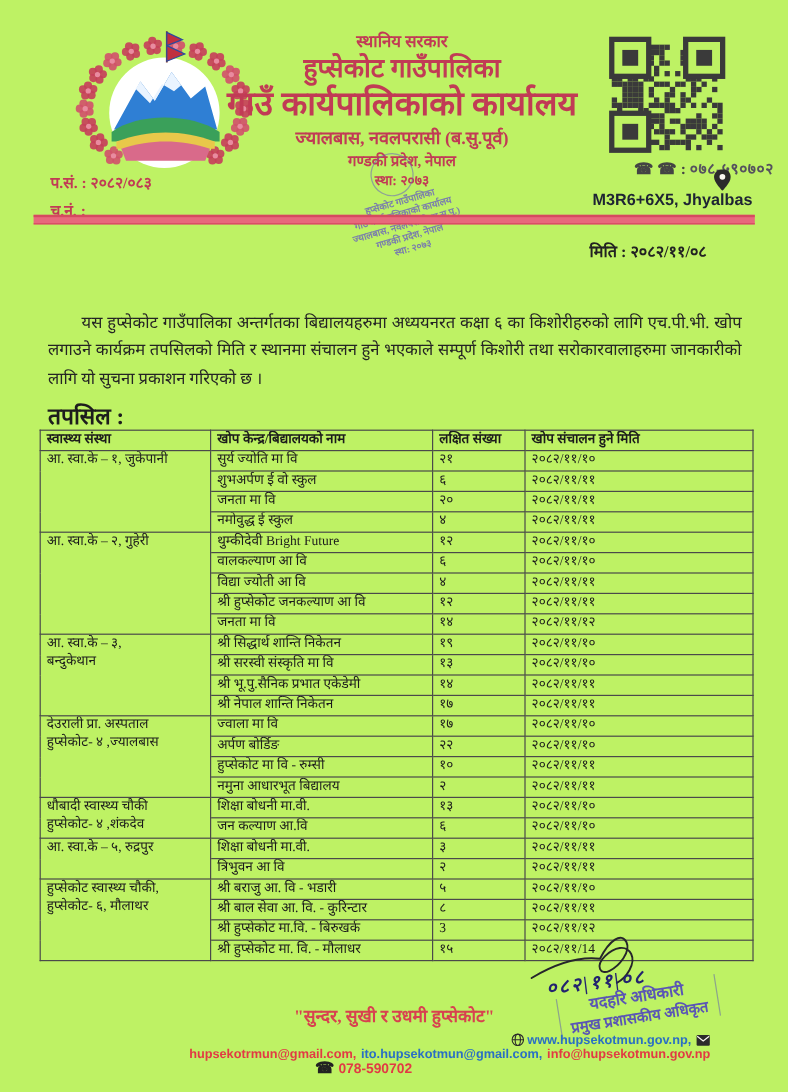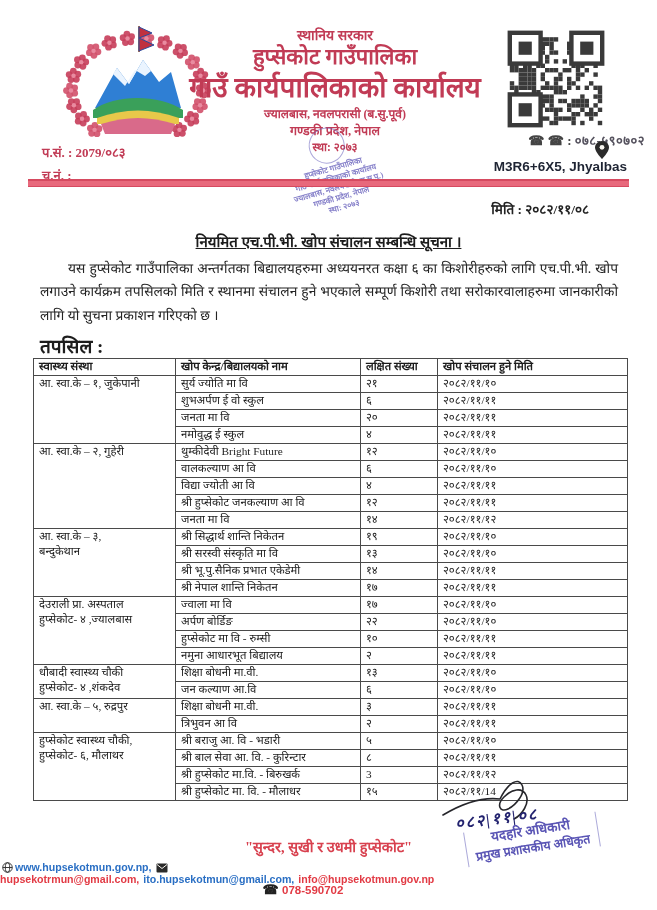--- a/index.html
+++ b/index.html
@@ -1,25 +1,25 @@
 <!DOCTYPE html>
 <html><head>
 <meta charset="utf-8">
 <style>
   html,body{margin:0;padding:0;background:#888;}
   .page{position:relative;width:657px;height:910px;margin:0 auto;
-        background:#ffffff;overflow:hidden;
+        background:#bef264;overflow:hidden;
         font-family:"Liberation Serif","DejaVu Serif",serif;color:#1d1d1d;}
   .abs{position:absolute;}
   
   .hdr-center{left:170px;top:28px;width:330px;text-align:center;color:#c13b55;line-height:1.1;}
   .hdr-gov{font-size:14px;font-weight:bold;}
   .hdr-mun{font-size:22px;font-weight:bold;margin-top:2px;}
   .hdr-office{font-size:28px;font-weight:bold;margin-top:3px;white-space:nowrap;}
-  .hdr-addr{font-size:12px;font-weight:bold;margin-top:5px;}
+  .hdr-addr{font-size:15px;font-weight:bold;margin-top:5px;}
   .hdr-prov{font-size:12.5px;font-weight:bold;margin-top:3px;}
   .hdr-est{font-size:11.5px;font-weight:bold;margin-top:3px;}
   .phone-top{right:12px;top:131px;font-size:13px;font-weight:bold;color:#444;}
   .phone-top .num{color:#55525e;letter-spacing:.5px;}
   .ref-block{left:42px;top:142px;font-size:13px;font-weight:bold;color:#c13b55;line-height:1.75;}
   .loc-pin{right:48px;top:141px;}
   .plus-code{right:30px;top:159px;font-size:13.5px;font-weight:bold;color:#1e2433;
              font-family:"Liberation Sans",sans-serif;}
   .red-line{left:28px;top:179px;width:601px;height:5px;background:#e8697c;
             border-top:2px solid #d64a60;border-bottom:1px solid #d64a60;}
@@ -48,21 +48,21 @@
   .hand-date{left:455px;top:807px;font-size:16px;font-weight:bold;color:#23236f;
              transform:rotate(-7deg);letter-spacing:2px;font-style:italic;}
   .off-stamp{left:465px;top:822px;transform:rotate(-9deg);color:#5a55b5;text-align:center;
              line-height:1.35;border-left:1px solid rgba(90,85,181,.5);
              border-right:1px solid rgba(90,85,181,.5);padding:0 8px;}
   .off-stamp .n{font-size:13.5px;font-weight:bold;}
   .off-stamp .t{font-size:12.5px;font-weight:bold;}
   
   .slogan{left:0;top:836px;width:657px;text-align:center;color:#d8414f;
           font-size:14.5px;font-weight:bold;}
-  .contacts{left:0;top:861px;width:594px;text-align:left;font-size:10.6px;font-weight:bold;
+  .contacts{left:0;top:861px;width:594px;text-align:right;font-size:10.6px;font-weight:bold;
             font-family:"Liberation Sans",sans-serif;}
   .contacts span.itm{margin:0 2px;}
   .foot-phone{left:0;top:882px;width:606px;text-align:center;font-size:11.5px;
               font-weight:bold;color:#e23a44;font-family:"Liberation Sans",sans-serif;}
   .foot-phone .glyph{color:#222;font-size:13px;}
   .icon-inline{vertical-align:-2px;margin-right:2px;}
 </style>
 </head>
 <body>
 
@@ -355,21 +355,21 @@
     </svg>
 
   <div class="abs phone-top">
     <span class="glyph">☎</span>
     <span>☎ :</span>
     <span class="num">०७८-५९०७०२</span>
   </div>
 
   <div class="abs ref-block">
     <div><span>प.सं. :</span>
-         <span>2079/०८३</span></div>
+         <span>२०८२/०८३</span></div>
     <div><span>च.नं. :</span></div>
   </div>
 
   <svg class="abs loc-pin" width="14" height="18" viewBox="0 0 14 18">
     <path d="M7,0 C3,0 0,3 0,6.5 C0,11 7,18 7,18 C7,18 14,11 14,6.5 C14,3 11,0 7,0 Z" fill="#2b2b2b"></path>
     <circle cx="7" cy="6.3" r="2.4" fill="#f9f7f1"></circle>
   </svg>
   <div class="abs plus-code">M3R6+6X5, Jhyalbas</div>
 
   <div class="abs mid-stamp">
@@ -381,23 +381,20 @@
     <div class="l">स्था: २०७३</div>
   </div>
 
   <div class="abs red-line"></div>
 
   <div class="abs date-line">
     <span>मिति :</span>
     <span>२०८२/११/०८</span>
   </div>
 
-  <div class="abs title">
-    <span>नियमित एच.पी.भी. खोप संचालन सम्बन्धि सूचना ।</span>
-  </div>
 
   <div class="abs para">यस हुप्सेकोट गाउँपालिका अन्तर्गतका बिद्यालयहरुमा अध्ययनरत कक्षा ६ का किशोरीहरुको लागि एच.पी.भी. खोप लगाउने कार्यक्रम तपसिलको मिति र स्थानमा संचालन हुने भएकाले सम्पूर्ण किशोरी तथा सरोकारवालाहरुमा जानकारीको लागि यो सुचना प्रकाशन गरिएको छ ।</div>
 
   <div class="abs tapasil">तपसिल :</div>
 
   <table class="sched" id="sched">
     <colgroup id="cols">
         <col style="width: 142px;">
         <col style="width: 185px;">
         <col style="width: 77px;">

